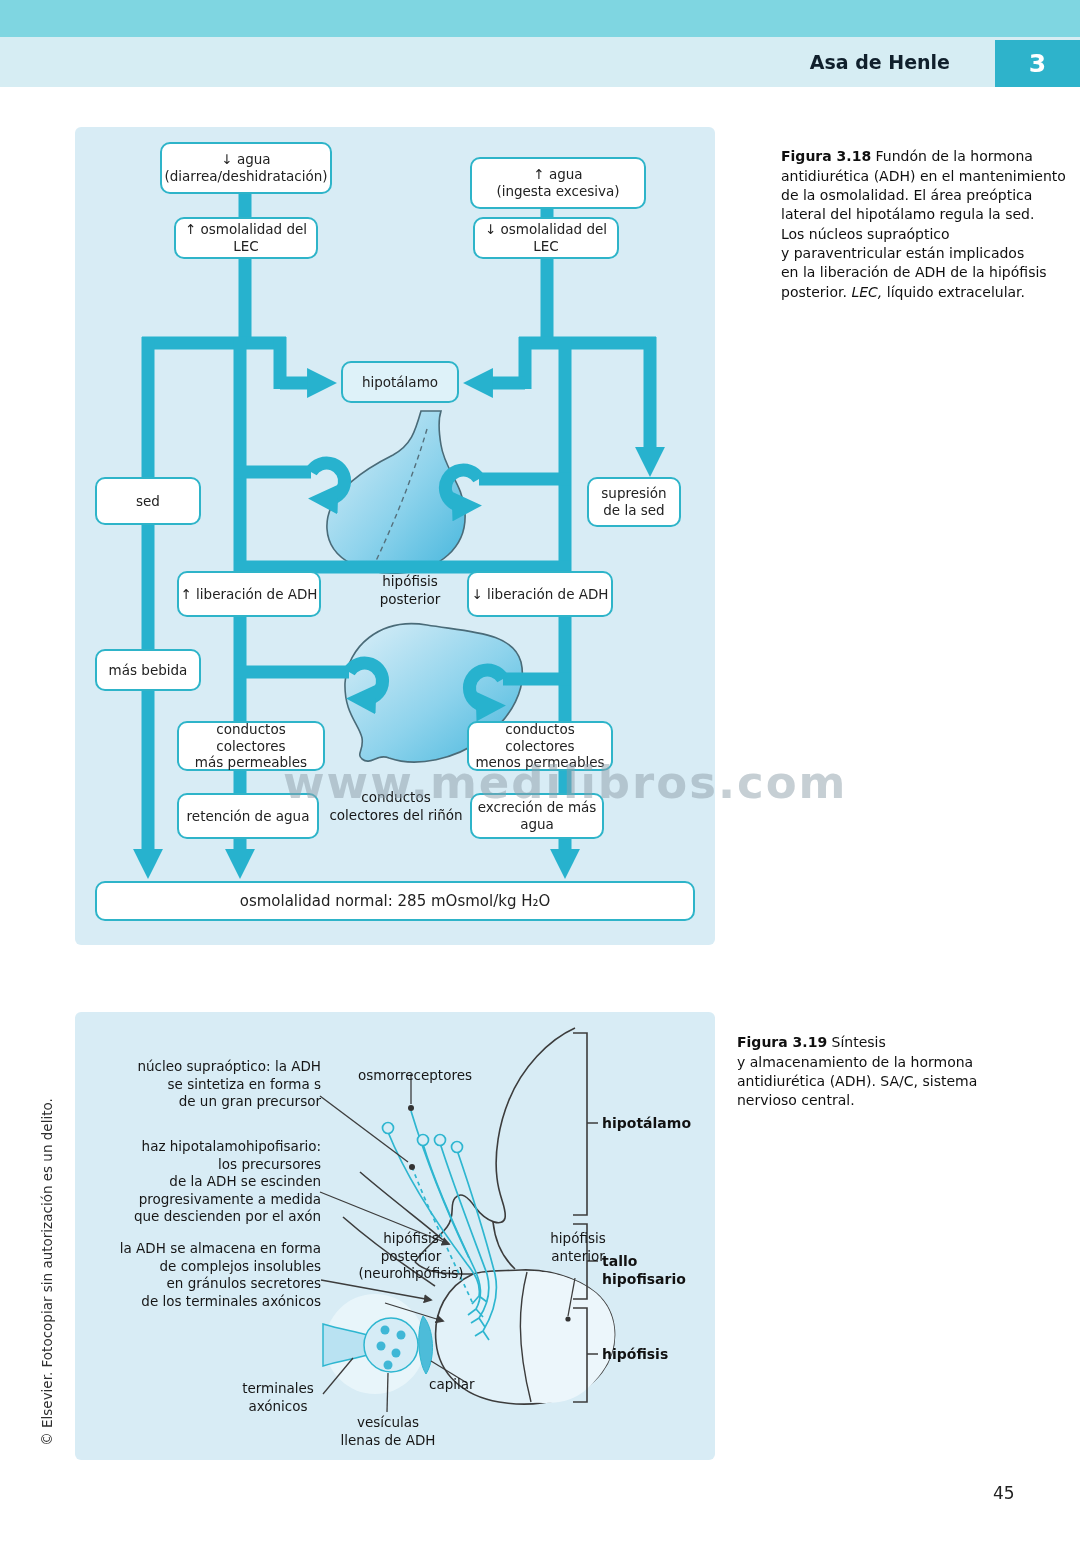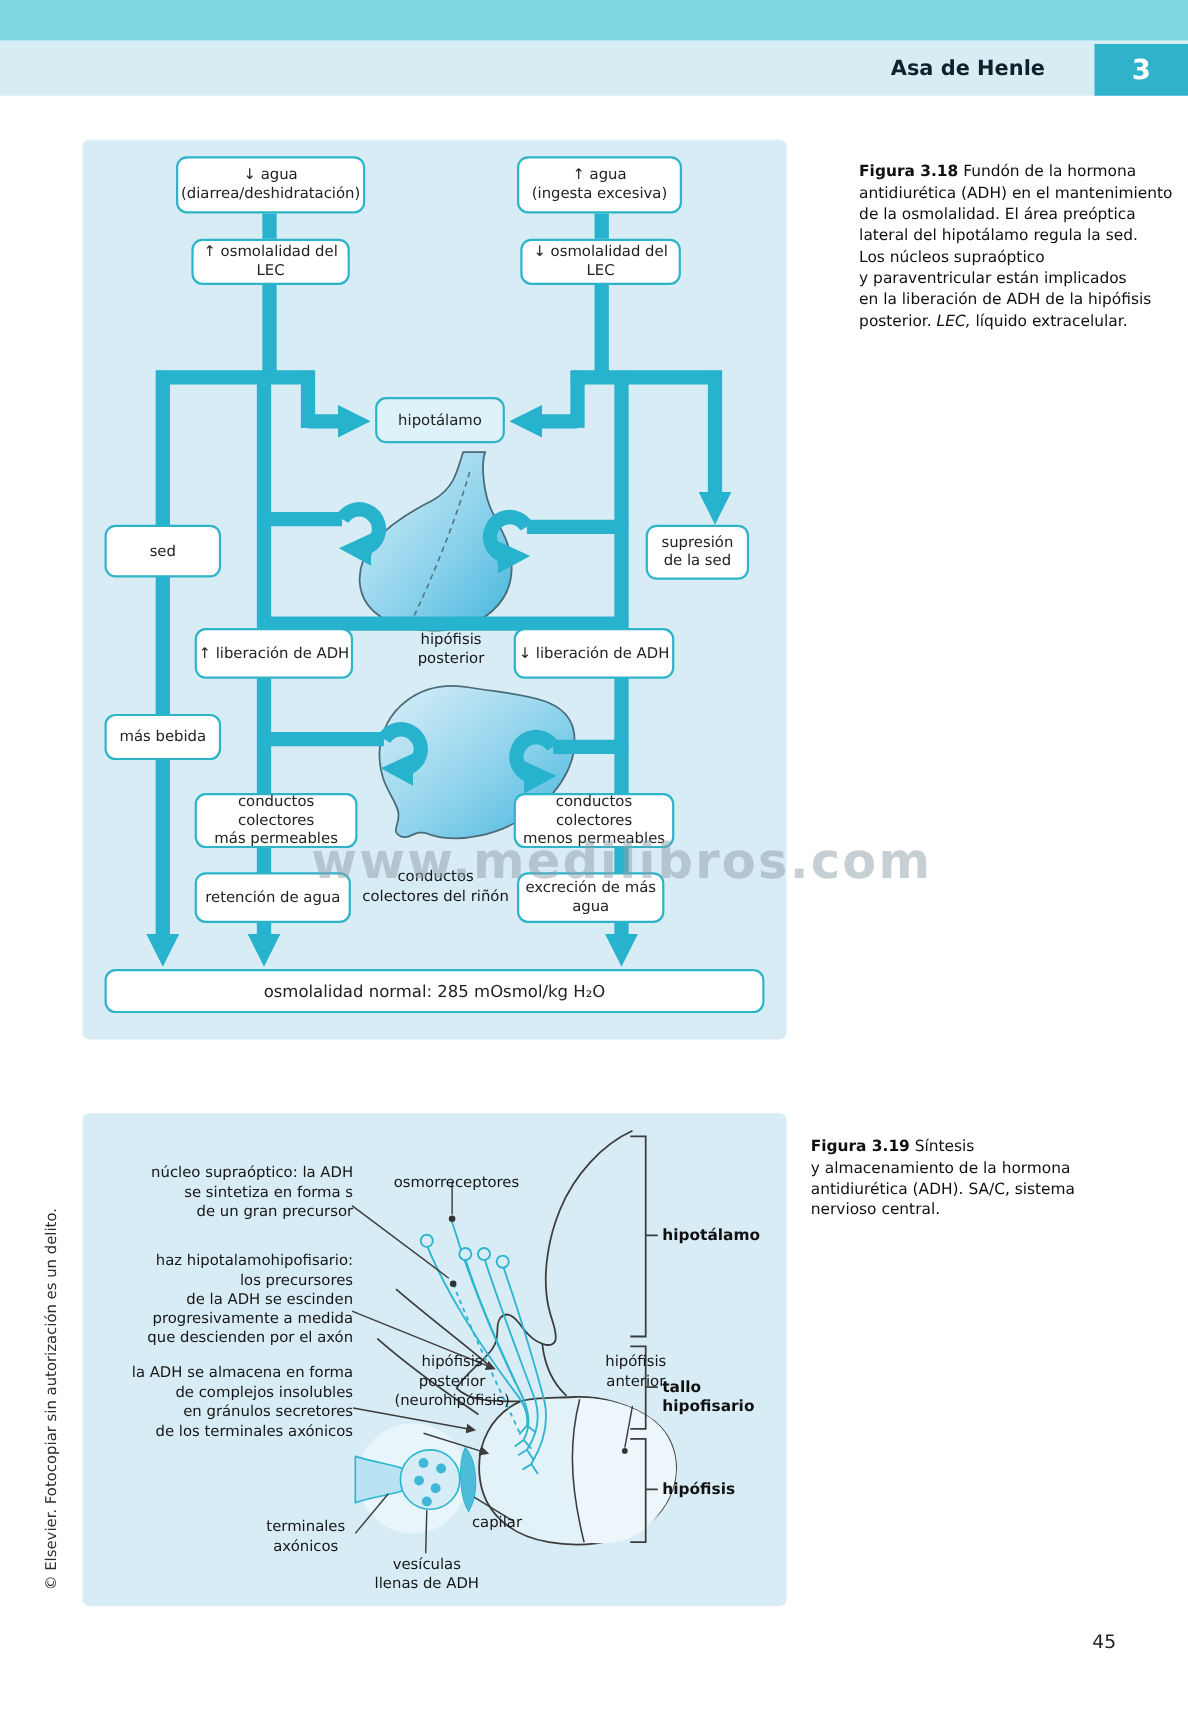--- a/index.html
+++ b/index.html
@@ -87,21 +87,21 @@
       <path d="M404 352 a18 18 0 1 0 -15 27" marker-end="url(#ar)"></path>
       <path d="M159 545 H274"></path>
       <path d="M274 545 a18 18 0 1 1 15 27" marker-end="url(#ar)"></path>
       <path d="M496 552 H428"></path>
       <path d="M428 552 a18 18 0 1 0 -15 27" marker-end="url(#ar)"></path>
     </g>
   </svg>
 
   <div class="box" style="left:85px;top:15px;width:172px;height:52px;">↓ agua
 (diarrea/deshidratación)</div>
-  <div class="box" style="left:395px;top:15px;width:150px;height:52px;">↑ agua
+  <div class="box" style="left:395px;top:30px;width:176px;height:52px;">↑ agua
 (ingesta excesiva)</div>
   <div class="box" style="left:99px;top:90px;width:144px;height:42px;">↑ osmolalidad del LEC</div>
   <div class="box" style="left:398px;top:90px;width:146px;height:42px;">↓ osmolalidad del LEC</div>
   <div class="box lightfill" style="left:266px;top:234px;width:118px;height:42px;">hipotálamo</div>
   <div class="box" style="left:20px;top:350px;width:106px;height:48px;">sed</div>
   <div class="box" style="left:512px;top:350px;width:94px;height:50px;">supresión
 de la sed</div>
   <div class="box" style="left:102px;top:444px;width:144px;height:46px;">↑ liberación de ADH</div>
   <div class="box" style="left:392px;top:444px;width:146px;height:46px;">↓ liberación de ADH</div>
   <div class="box" style="left:20px;top:522px;width:106px;height:42px;">más bebida</div>

